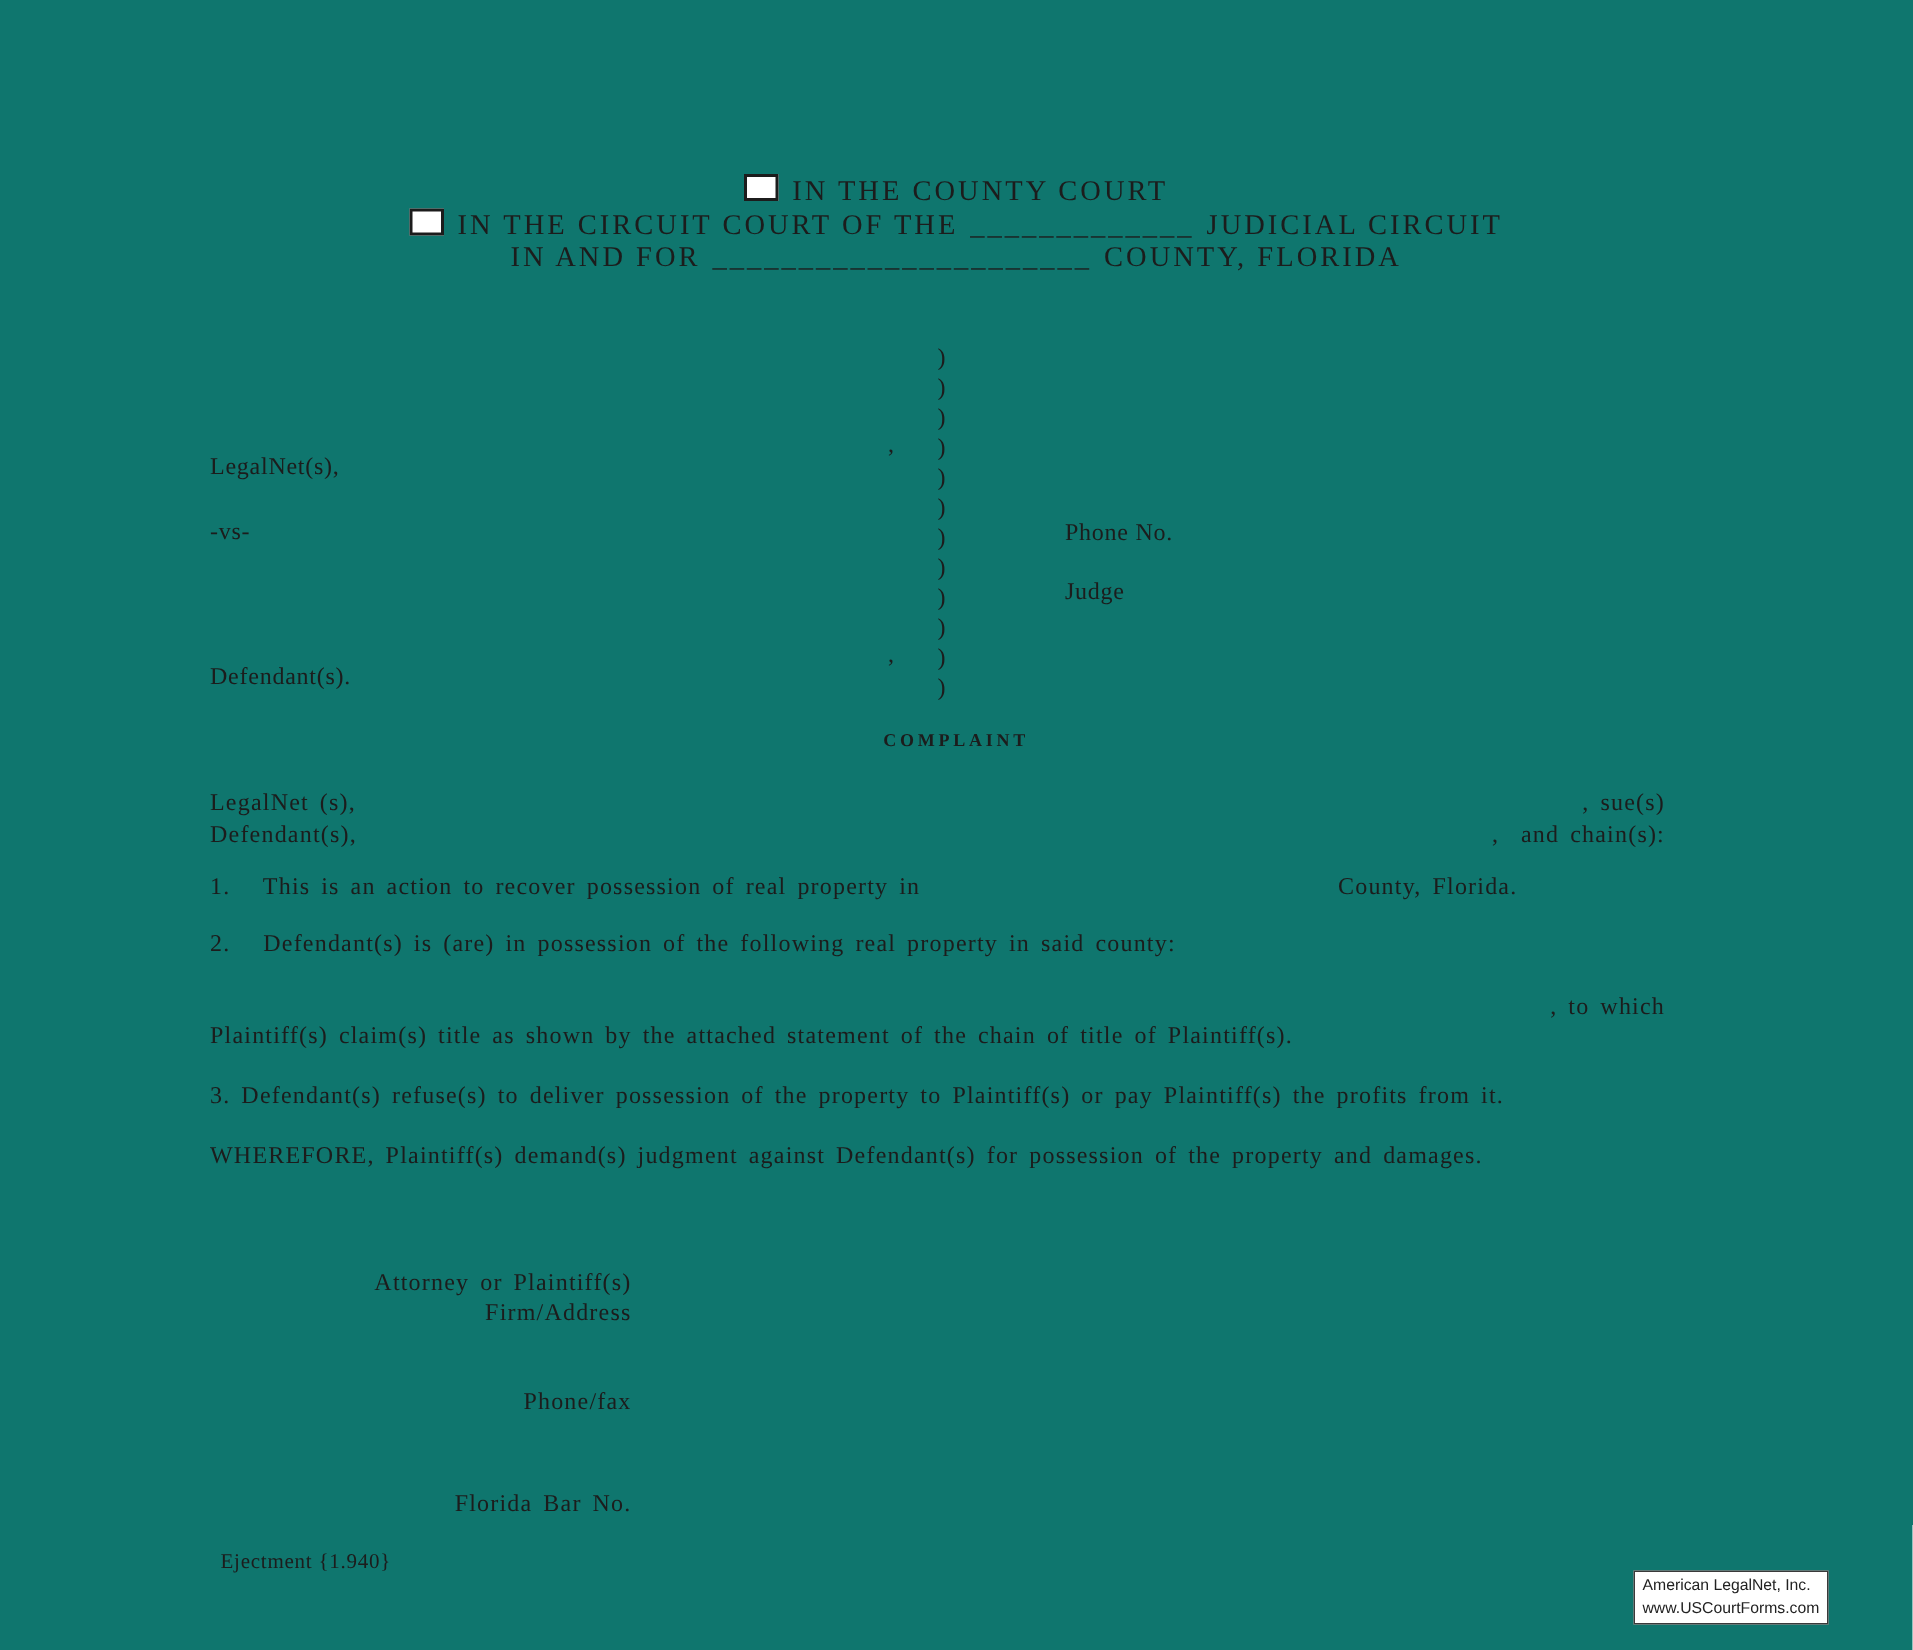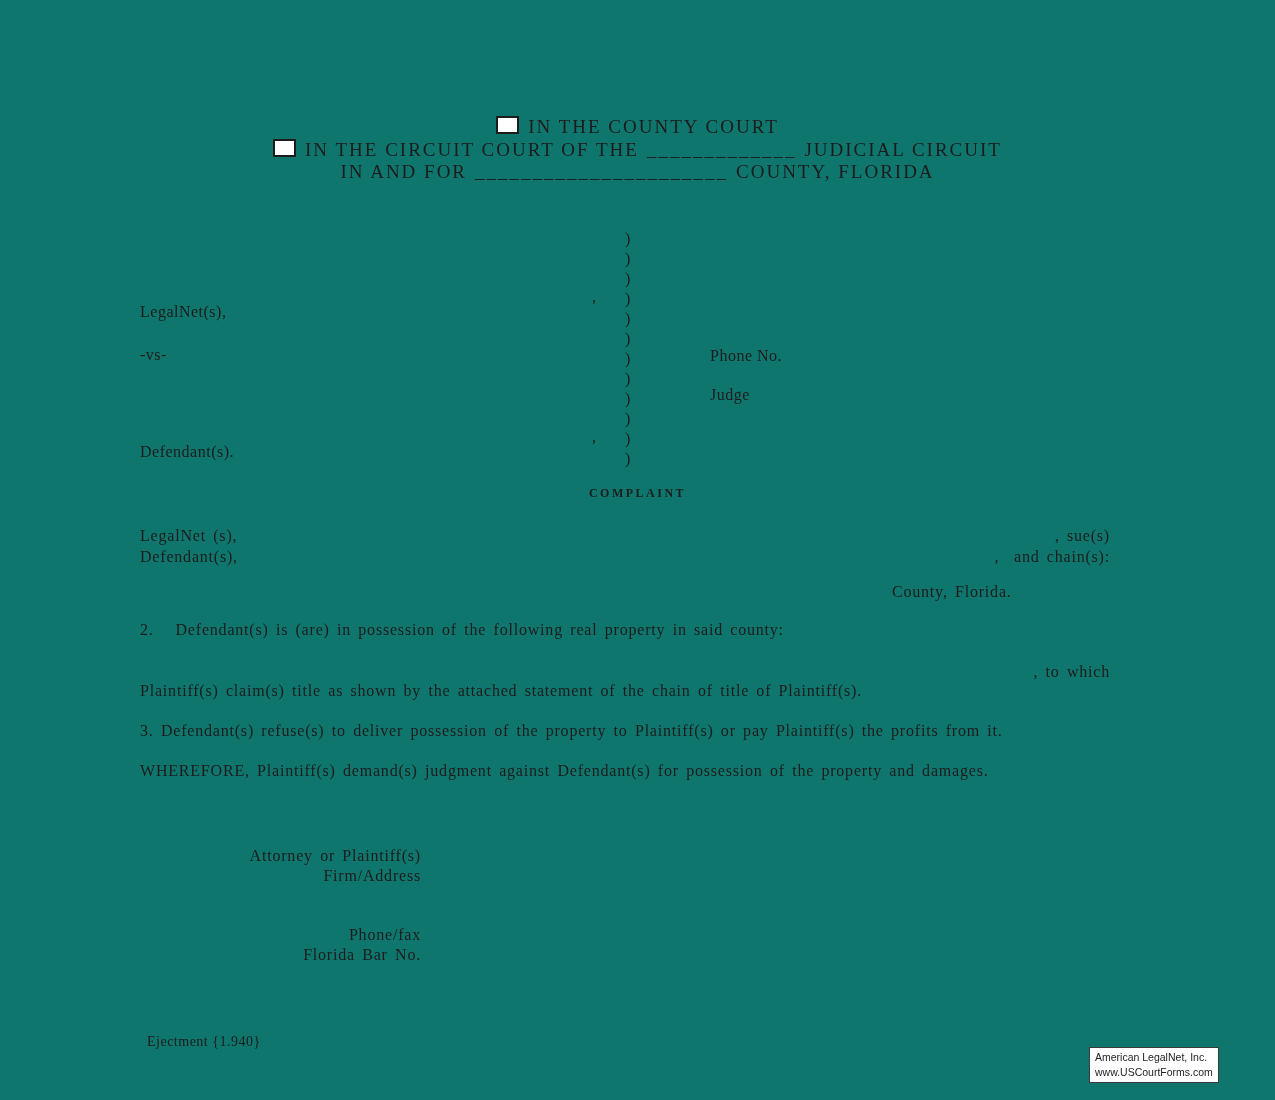--- a/index.html
+++ b/index.html
@@ -81,35 +81,36 @@
   <div class="abs cap" style="left:710px;top:386px">Judge</div>
 
   <div class="abs center title" style="top:486px">COMPLAINT</div>
 
   <div class="abs body-text pre" style="left:140px;top:527px">LegalNet (s),</div>
   <div class="abs body-text pre" style="right:165px;top:527px">, sue(s)</div>
 
   <div class="abs body-text pre" style="left:140px;top:548px">Defendant(s),</div>
   <div class="abs body-text pre" style="right:165px;top:548px">,  and chain(s):</div>
 
+  <div class="abs body-text pre" style="left:140px;top:583px">1.   This is an action to recover possession of real property in</div>
   <div class="abs body-text pre" style="left:892px;top:583px">County, Florida.</div>
 
   <div class="abs body-text pre" style="left:140px;top:621px">2.   Defendant(s) is (are) in possession of the following real property in said county:</div>
 
   <div class="abs body-text pre" style="right:165px;top:663px">, to which</div>
   <div class="abs body-text pre" style="left:140px;top:682px">Plaintiff(s) claim(s) title as shown by the attached statement of the chain of title of Plaintiff(s).</div>
 
   <div class="abs body-text pre" style="left:140px;top:722px">3. Defendant(s) refuse(s) to deliver possession of the property to Plaintiff(s) or pay Plaintiff(s) the profits from it.</div>
 
   <div class="abs body-text pre" style="left:140px;top:762px">WHEREFORE, Plaintiff(s) demand(s) judgment against Defendant(s) for possession of the property and damages.</div>
 
   <div class="abs body-text sig" style="top:847px">Attorney or Plaintiff(s)</div>
   <div class="abs body-text sig" style="top:867px">Firm/Address</div>
   <div class="abs body-text sig" style="top:926px">Phone/fax</div>
-  <div class="abs body-text sig" style="top:946px">Florida Bar No.</div>
+  <div class="abs body-text sig" style="top:994px">Florida Bar No.</div>
 
   <div class="abs small" style="left:147px;top:1034px">Ejectment {1.940}</div>
 
   <div class="stamp">
     <div>American LegalNet, Inc.</div>
     <div>www.USCourtForms.com</div>
   </div>
 
 </div>
 

